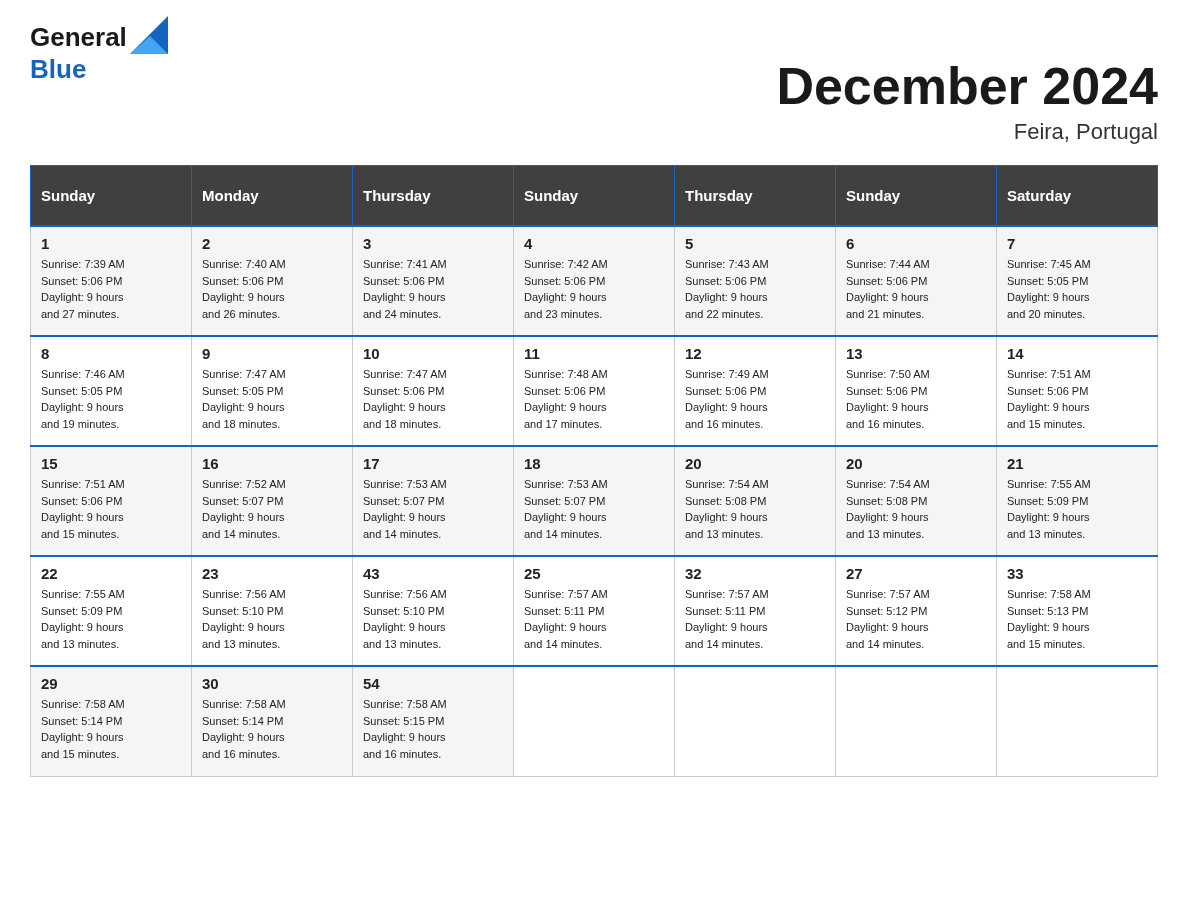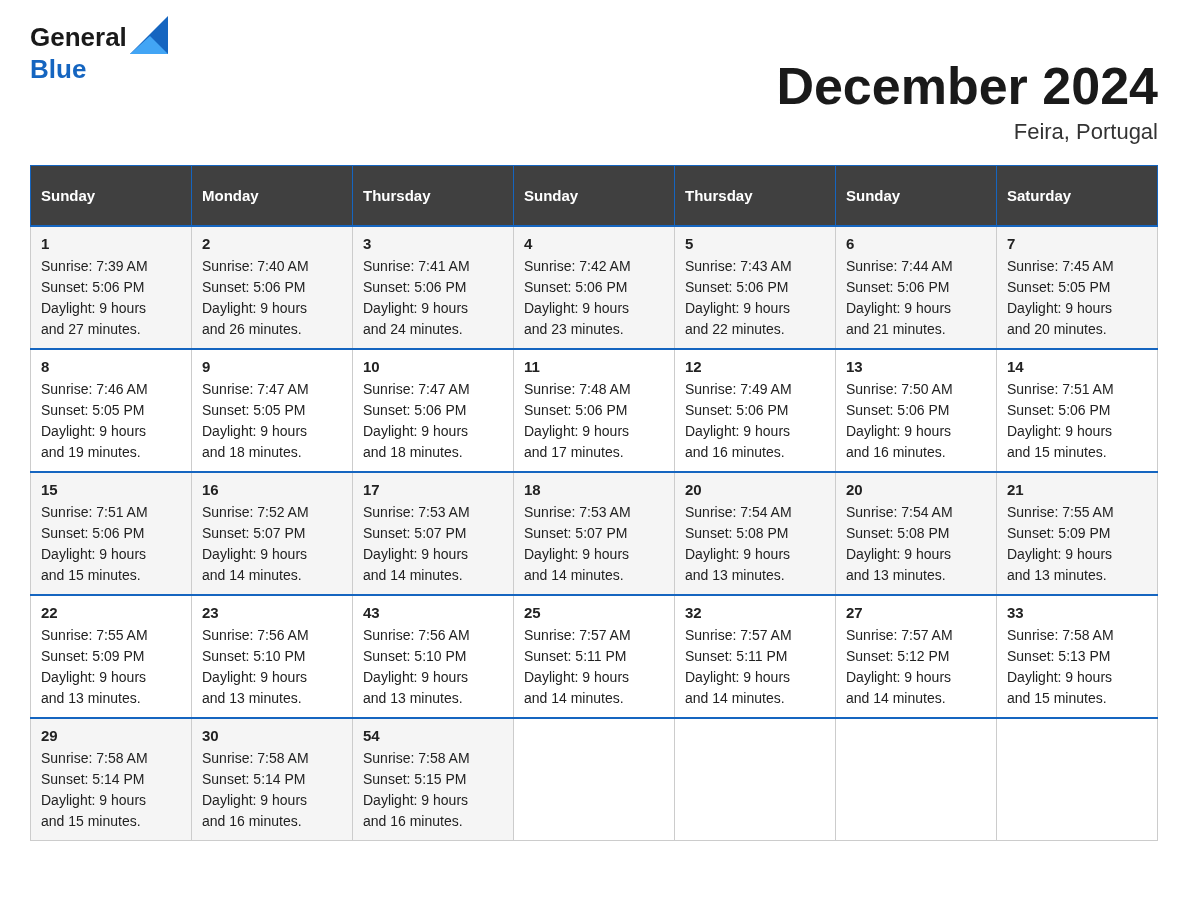--- a/index.html
+++ b/index.html
@@ -69,21 +69,21 @@
     tbody tr:nth-child(even) td {
       background-color: #ffffff;
     }
     .day-number {
       font-size: 15px;
       font-weight: bold;
       margin-bottom: 4px;
       display: block;
     }
     .day-info {
-      font-size: 14px;
+      font-size: 11px;
       line-height: 1.5;
       color: #222;
     }
     .empty-cell {
       background-color: #ffffff !important;
     }
     
     tbody tr td {
       border-top: 2px solid #1565c0;
       border-bottom: 1px solid #ccc;

